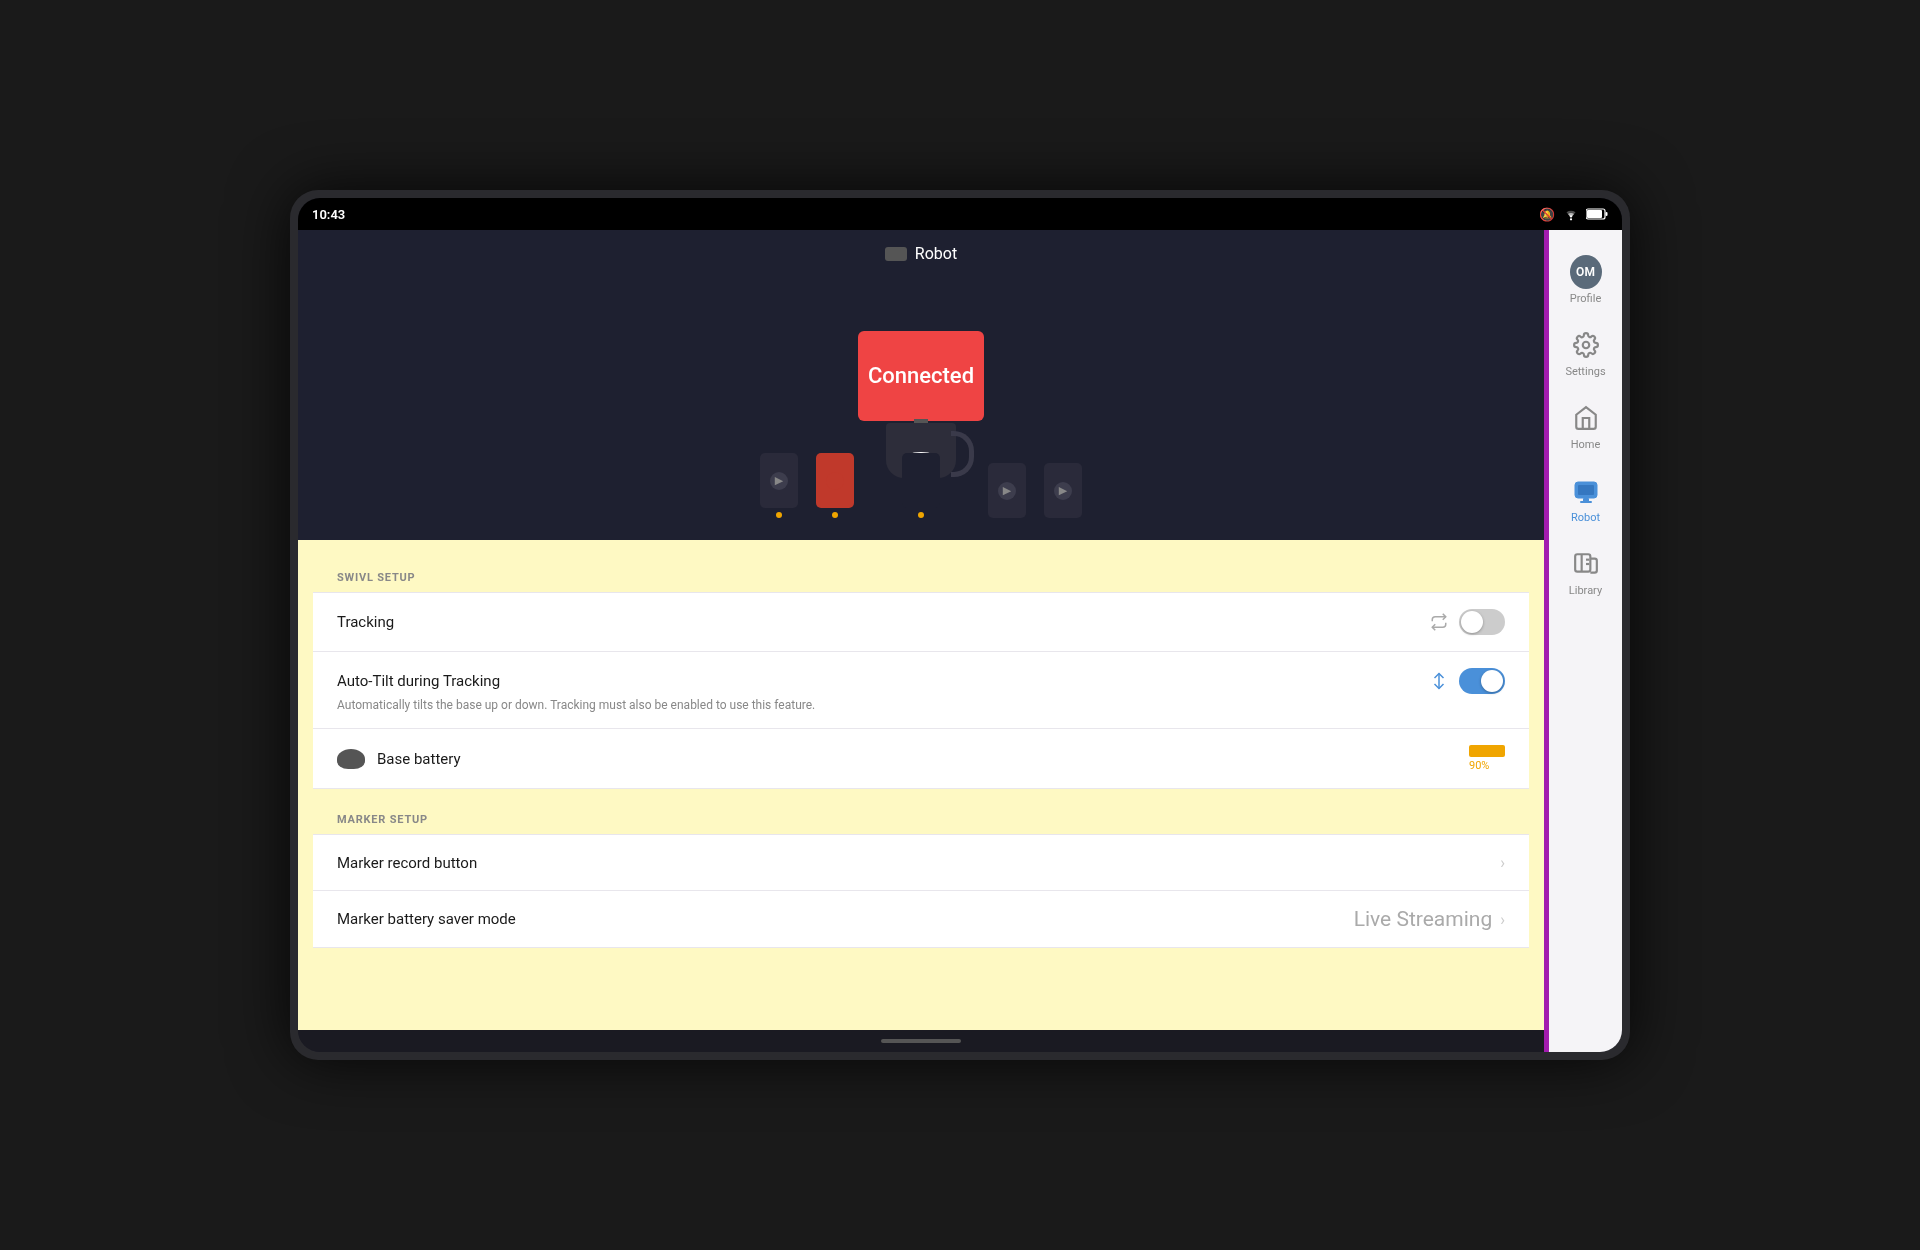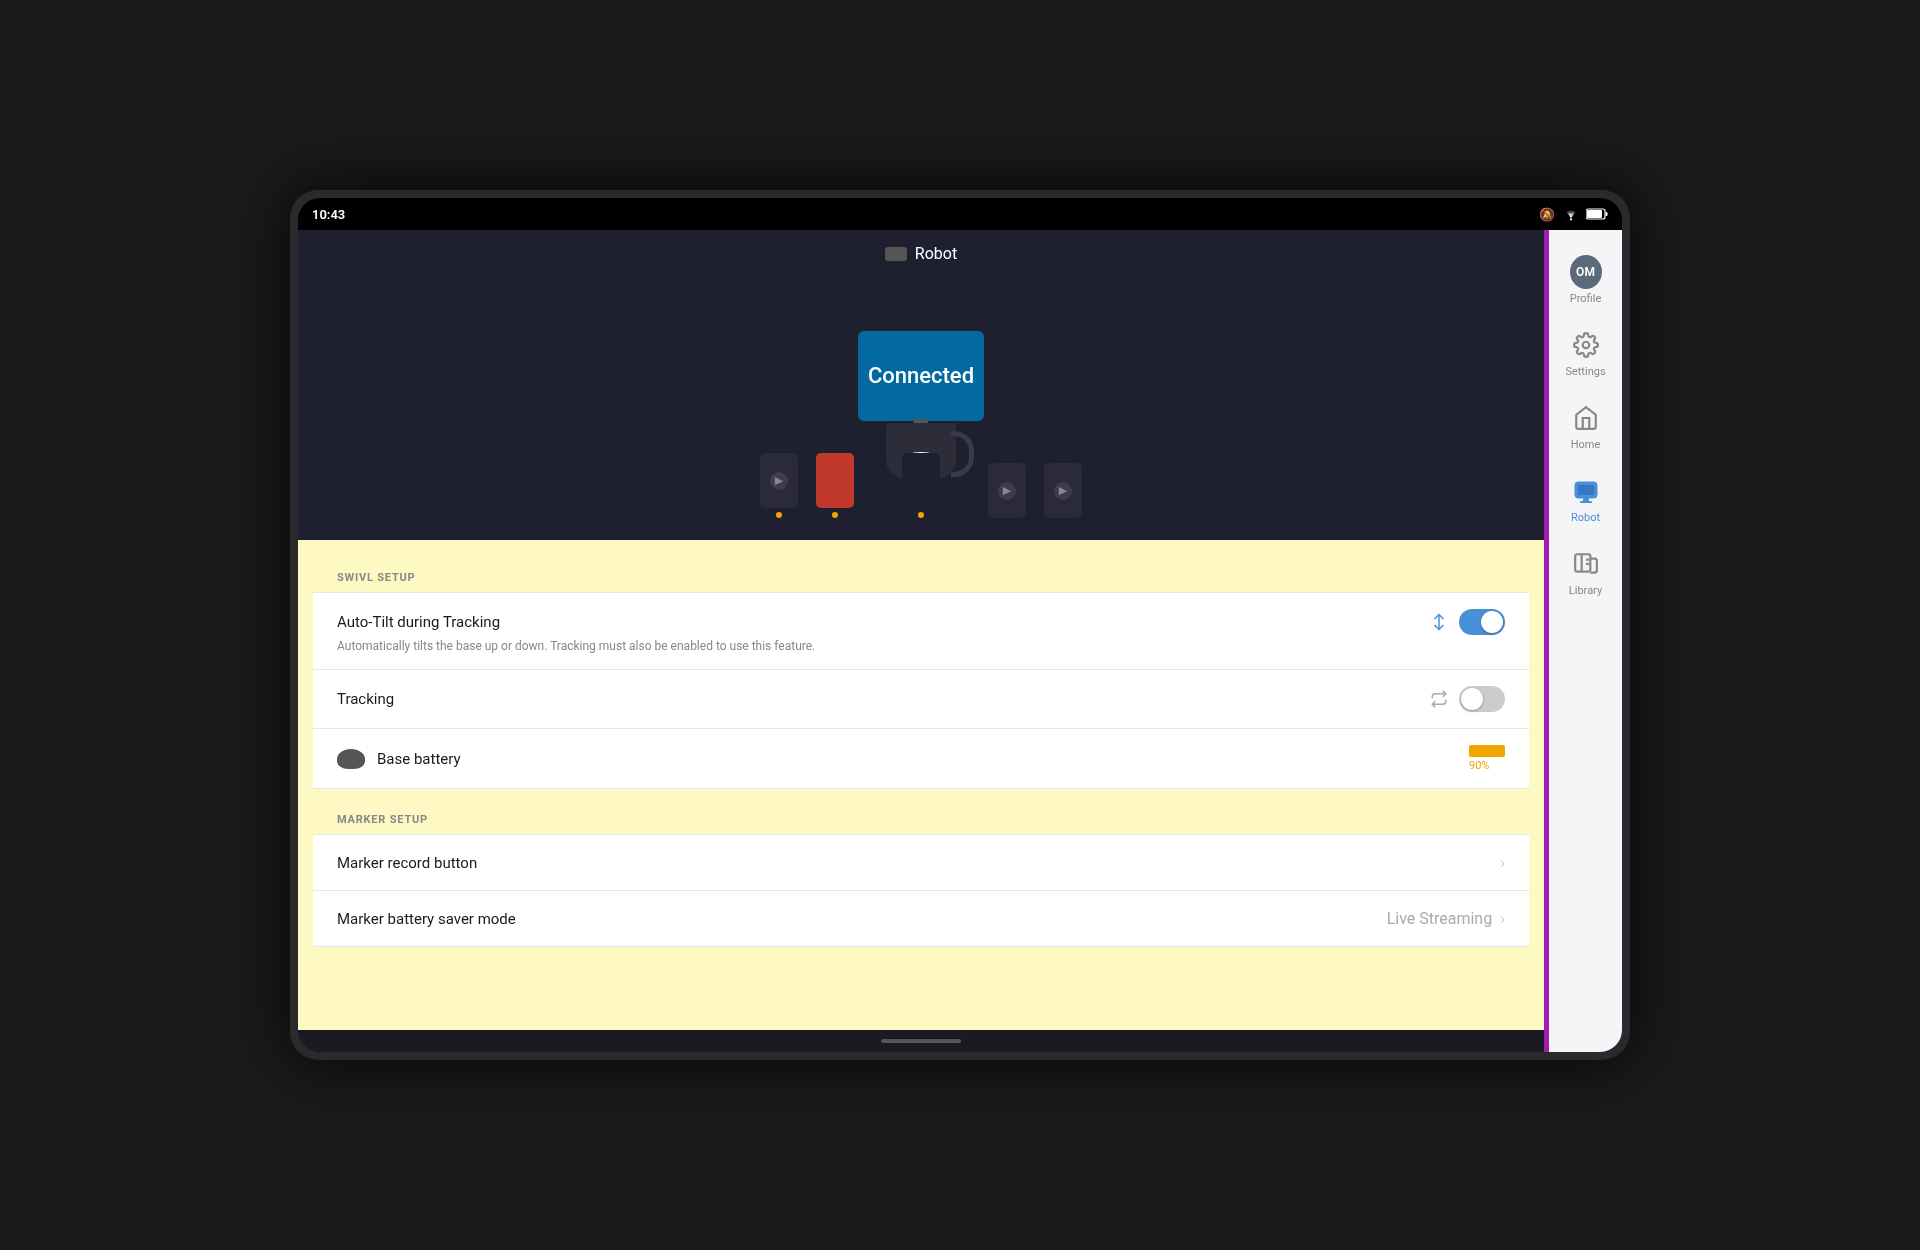--- a/index.html
+++ b/index.html
@@ -116,21 +116,21 @@
       position: relative;
       display: flex;
       flex-direction: column;
       align-items: center;
     }
 
     
     .robot-screen {
       width: 126px;
       height: 90px;
-      background: #0369a1;
+      background: #ef4444;
       border-radius: 6px;
       display: flex;
       align-items: center;
       justify-content: center;
       position: relative;
       margin-top: 19px;
     }
 
     .robot-screen::after {
       content: '';
@@ -316,21 +316,21 @@
       color: #1a1a1a;
     }
 
     .setting-sublabel {
       font-size: 12px;
       color: #888;
       margin-top: 4px;
     }
 
     .setting-value {
-      font-size: 16px;
+      font-size: 21px;
       color: #aaa;
       margin-right: 8px;
     }
 
     
     .toggle {
       width: 46px;
       height: 26px;
       border-radius: 13px;
       position: relative;
@@ -556,49 +556,49 @@
                   <div class="marker-arrow">▶</div>
                 </div>
               </div>
             </div>
           </div>
         </div>
 
         <div class="settings-panel">
 
           <div class="section-header">SWIVL SETUP</div>
-
-          <div class="setting-row with-sub">
-            <div class="setting-row-main">
-              <span class="setting-label">Auto-Tilt during Tracking</span>
-              <svg width="20" height="18" viewBox="0 0 24 24" fill="none" stroke="#4a90d9" stroke-width="2" style="margin-right:10px;">
-                <line x1="12" y1="2" x2="12" y2="22"></line>
-                <polyline points="18 8 12 2 6 8"></polyline>
-                <polyline points="6 16 12 22 18 16"></polyline>
-              </svg>
-              <div class="toggle on">
-                <div class="toggle-thumb"></div>
-              </div>
-            </div>
-            <span class="setting-sublabel">Automatically tilts the base up or down. Tracking must also be enabled to use this feature.</span>
-          </div>
 
           <div class="setting-row">
             <span class="setting-label">Tracking</span>
             <svg width="20" height="18" viewBox="0 0 24 24" fill="none" stroke="#aaa" stroke-width="2" style="margin-right:10px;">
               <polyline points="17 1 21 5 17 9"></polyline>
               <path d="M3 11V9a4 4 0 0 1 4-4h14"></path>
               <polyline points="7 23 3 19 7 15"></polyline>
               <path d="M21 13v2a4 4 0 0 1-4 4H3"></path>
             </svg>
             <div class="toggle off">
               <div class="toggle-thumb"></div>
             </div>
           </div>
 
+          <div class="setting-row with-sub">
+            <div class="setting-row-main">
+              <span class="setting-label">Auto-Tilt during Tracking</span>
+              <svg width="20" height="18" viewBox="0 0 24 24" fill="none" stroke="#4a90d9" stroke-width="2" style="margin-right:10px;">
+                <line x1="12" y1="2" x2="12" y2="22"></line>
+                <polyline points="18 8 12 2 6 8"></polyline>
+                <polyline points="6 16 12 22 18 16"></polyline>
+              </svg>
+              <div class="toggle on">
+                <div class="toggle-thumb"></div>
+              </div>
+            </div>
+            <span class="setting-sublabel">Automatically tilts the base up or down. Tracking must also be enabled to use this feature.</span>
+          </div>
+
           <div class="setting-row">
             <div class="base-icon"></div>
             <span class="setting-label">Base battery</span>
             <div class="battery-icon-container">
               <div class="battery-bar"></div>
               <span class="battery-percent">90%</span>
             </div>
           </div>
 
           <div class="section-header" style="margin-top:8px;">MARKER SETUP</div>

